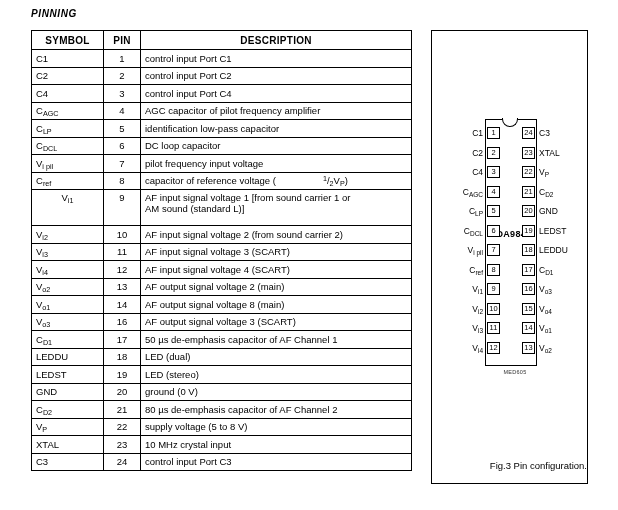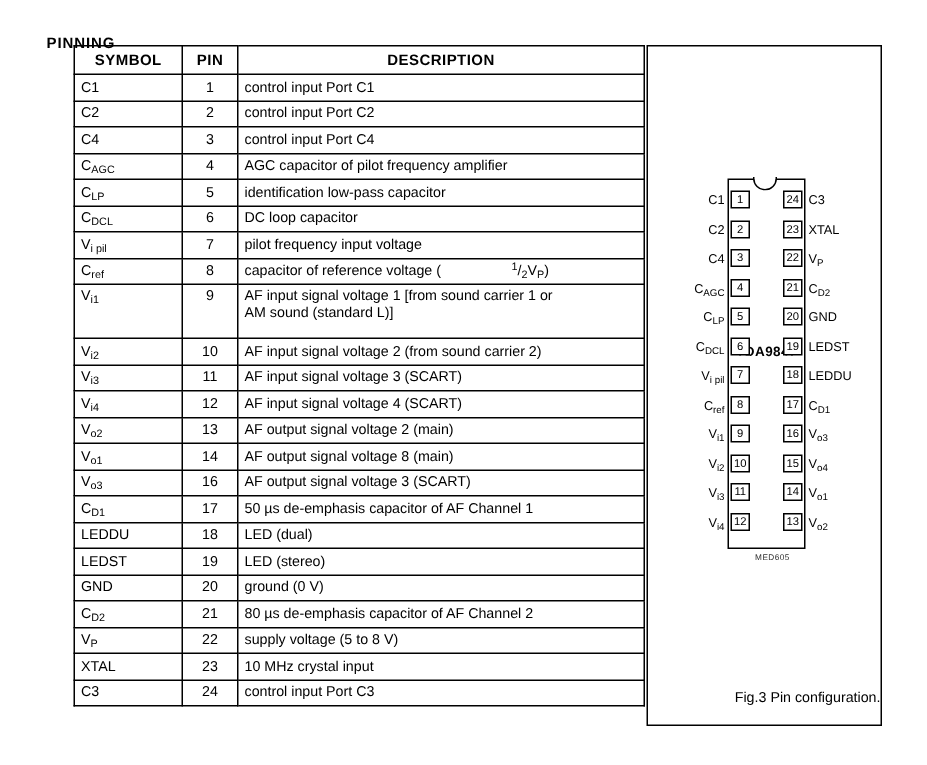--- a/index.html
+++ b/index.html
@@ -13,35 +13,35 @@
     position: relative;
     font-family: "Liberation Sans", sans-serif;
     color: #000000;
     overflow: hidden;
   }
 
   
   .section-title {
     position: absolute;
     left: 31px;
-    top: 24px;
+    top: 8px;
     font-size: 10px;
     font-weight: bold;
     letter-spacing: 0.6px;
+    font-style: italic;
   }
 
   
   .pin-table {
     position: absolute;
     left: 31px;
     top: 30px;
     width: 381px;
     border-collapse: collapse;
     table-layout: fixed;
-    margin-left: 18px;
   }
   .pin-table td, .pin-table th {
     border: 1px solid #000000;
     font-size: 9.5px;
     padding: 0 4px;
     height: 16.5px;
     vertical-align: middle;
     text-align: left;
     font-weight: normal;
   }
@@ -51,21 +51,21 @@
     text-align: center;
     height: 18px;
     letter-spacing: 0.3px;
   }
   .col-sym { width: 72px; }
   .col-pin { width: 37px; }
   .col-desc { width: auto; }
   .pin-table td.c-pin { text-align: center; }
   .pin-table td.tall { height: 33px; vertical-align: top; padding-top: 2px; }
   .pin-table td.tall.c-sym,
-  .pin-table td.tall.c-pin { vertical-align: top; padding-top: 2px; }
+  .pin-table td.tall.c-pin { vertical-align: top; padding-top: 2px; text-align: center; }
   sub {
     font-size: 7.2px;
     vertical-align: baseline;
     position: relative;
     top: 2px;
   }
   sup {
     font-size: 7.2px;
     vertical-align: baseline;
     position: relative;

